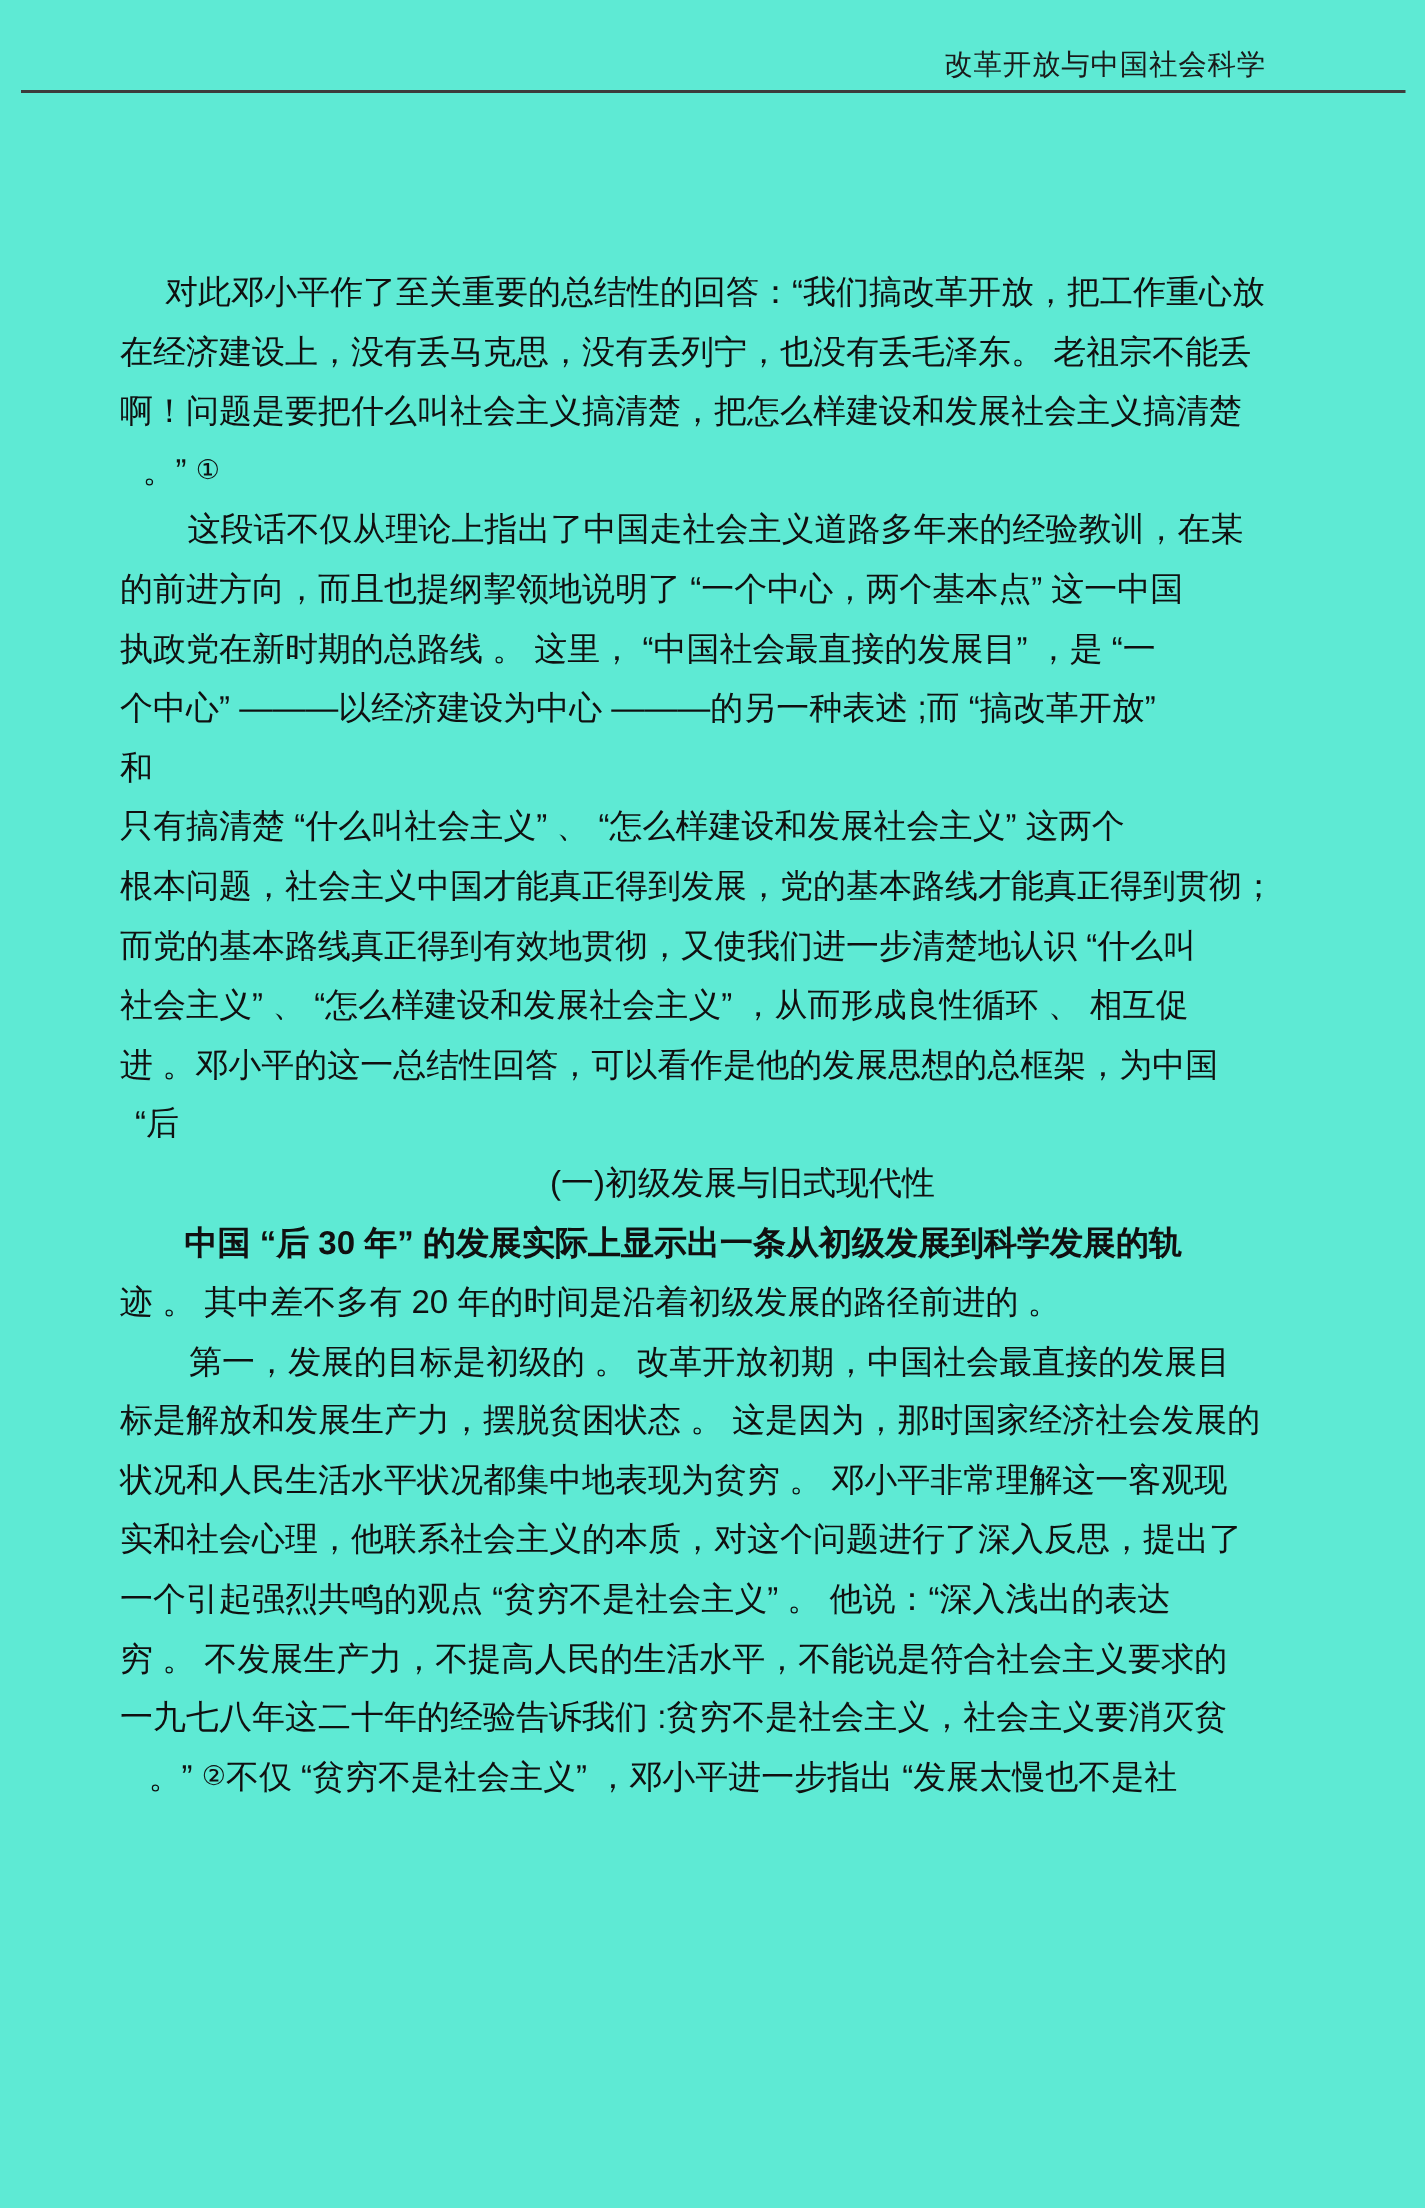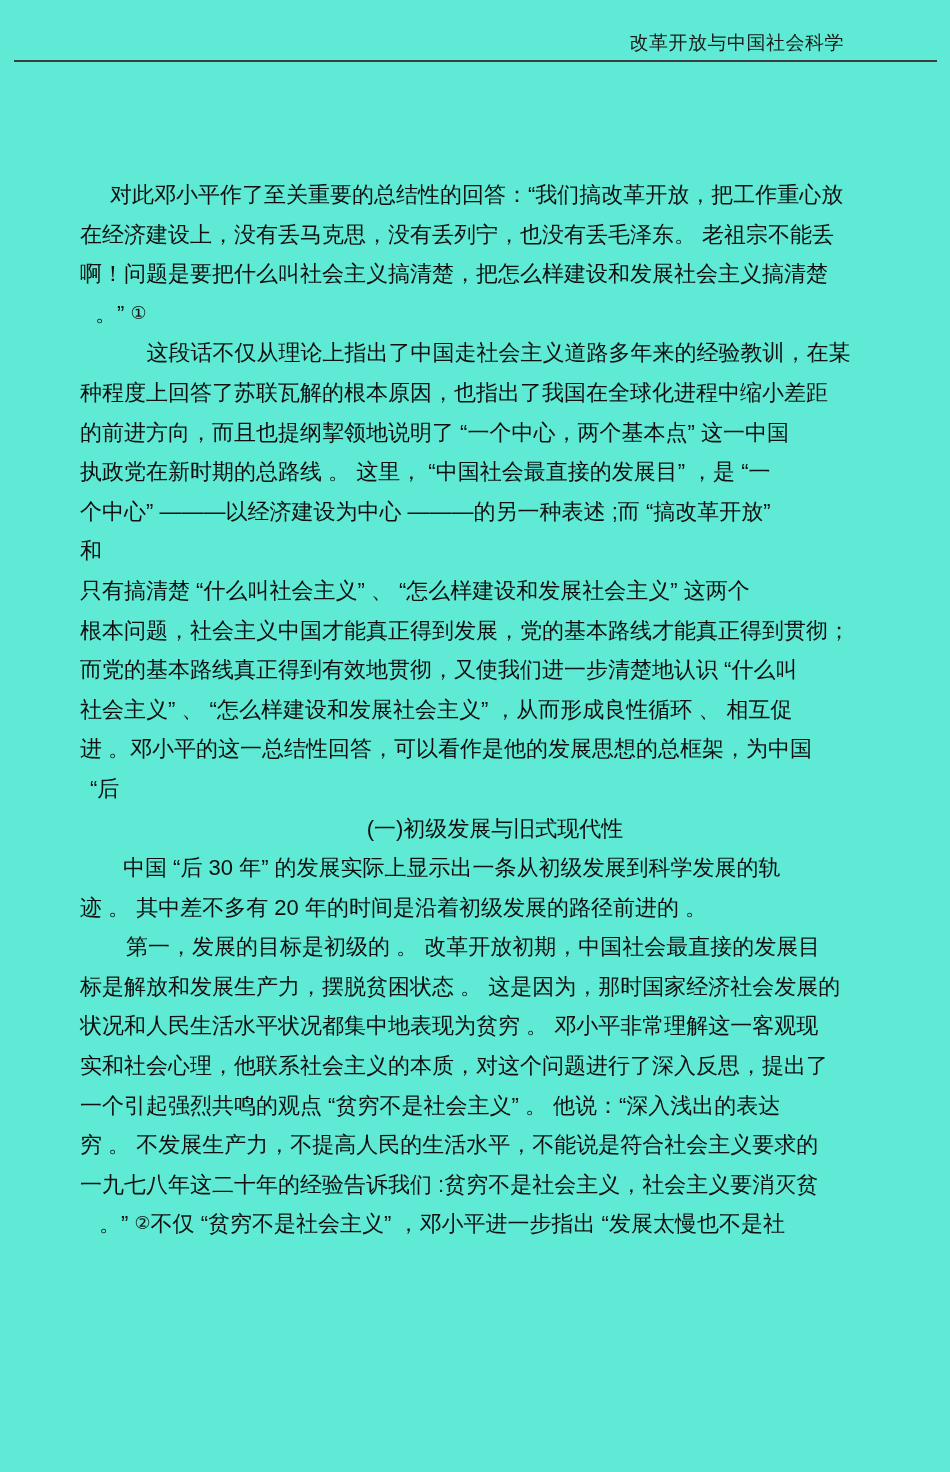--- a/index.html
+++ b/index.html
@@ -38,23 +38,23 @@
     font-size: 22px;
     margin-top: 36px;
   }
   .line {
     height: 39.6px;
     line-height: 39.6px;
     white-space: pre;
     overflow: visible;
   }
   .indent-first  { padding-left: 30px; }  
-  .indent-para   { padding-left: 45px; text-align: center; }  
+  .indent-para   { padding-left: 45px; }  
   .indent-head   { padding-left: 38px; text-align: center; }  
-  .indent-para2  { padding-left: 43px; }
+  .indent-para2  { padding-left: 43px; font-weight: bold; }
   .indent-para3  { padding-left: 46px; }
   .indent-xs     { padding-left: 15px; }  
   .indent-xs2    { padding-left: 19px; }
   .indent-q      { padding-left: 10px; }  
   .fn-mark {
     font-size: 18px;
     vertical-align: 2px;
   }
   .split-line { display: block; }
   .gap-spacer {
@@ -72,21 +72,20 @@
 
   <div class="header-rule"></div>
 
   <div class="body-text">
 
     <div class="line indent-first">对此邓小平作了至关重要的总结性的回答：“我们搞改革开放，把工作重心放</div>
     <div class="line">在经济建设上，没有丢马克思，没有丢列宁，也没有丢毛泽东。 老祖宗不能丢</div>
     <div class="line">啊！问题是要把什么叫社会主义搞清楚，把怎么样建设和发展社会主义搞清楚</div>
     <div class="line indent-xs"><span>。”</span><span> </span><span class="fn-mark">①</span></div>
     <div class="line indent-para">这段话不仅从理论上指出了中国走社会主义道路多年来的经验教训，在某</div>
-    <div class="line">种程度上回答了苏联瓦解的根本原因，也指出了我国在全球化进程中缩小差距</div>
     <div class="line">的前进方向，而且也提纲挈领地说明了 “一个中心，两个基本点” 这一中国</div>
     <div class="line">执政党在新时期的总路线 。 这里， “中国社会最直接的发展目” ，是 “一</div>
     <div class="line">个中心” ———以经济建设为中心 ———的另一种表述 ;而 “搞改革开放”</div>
     <div class="line">和</div>
     <div class="line">只有搞清楚 “什么叫社会主义” 、 “怎么样建设和发展社会主义” 这两个</div>
     <div class="line">根本问题，社会主义中国才能真正得到发展，党的基本路线才能真正得到贯彻；</div>
     <div class="line">而党的基本路线真正得到有效地贯彻，又使我们进一步清楚地认识 “什么叫</div>
     <div class="line">社会主义” 、 “怎么样建设和发展社会主义” ，从而形成良性循环 、 相互促</div>
     <div class="line">进 。邓小平的这一总结性回答，可以看作是他的发展思想的总框架，为中国</div>
     <div class="line indent-q">“后</div>

